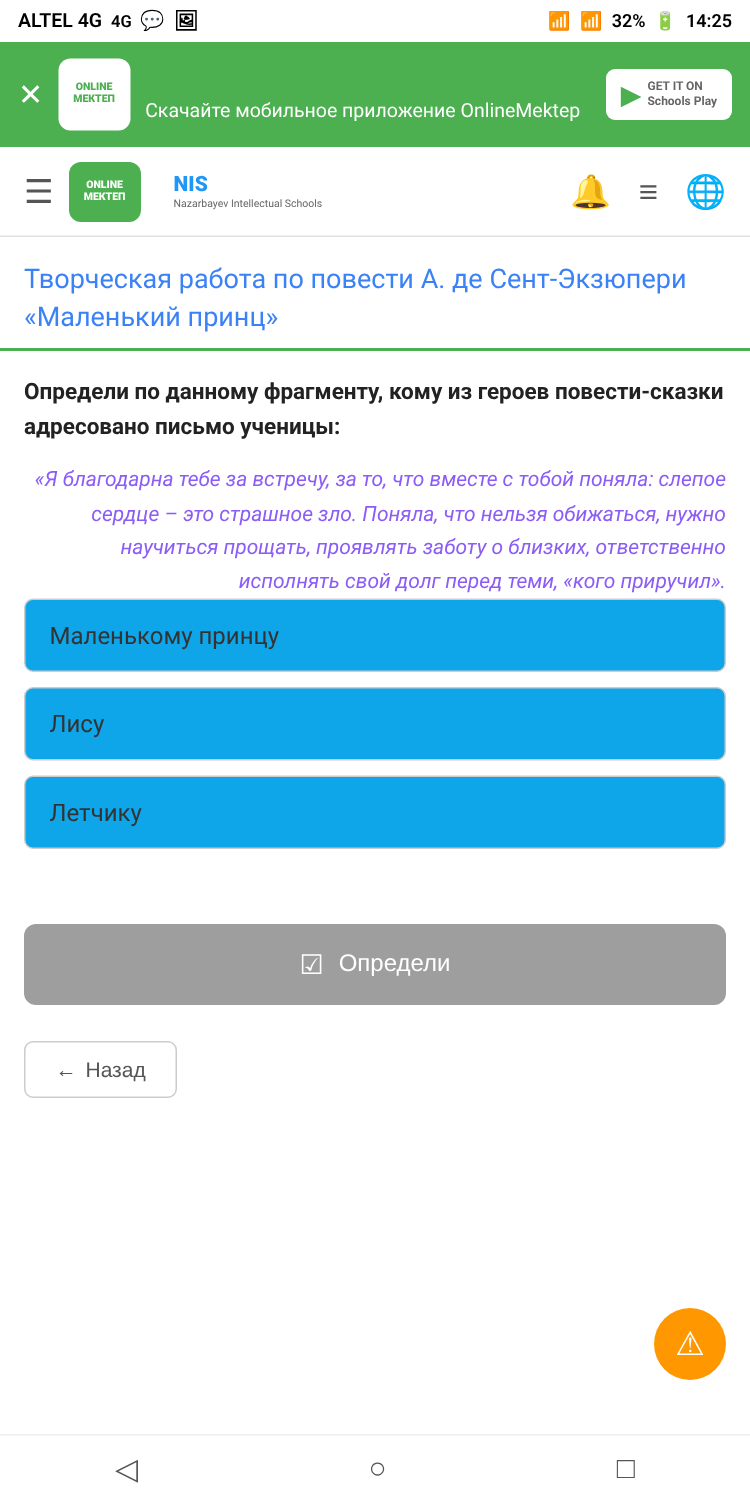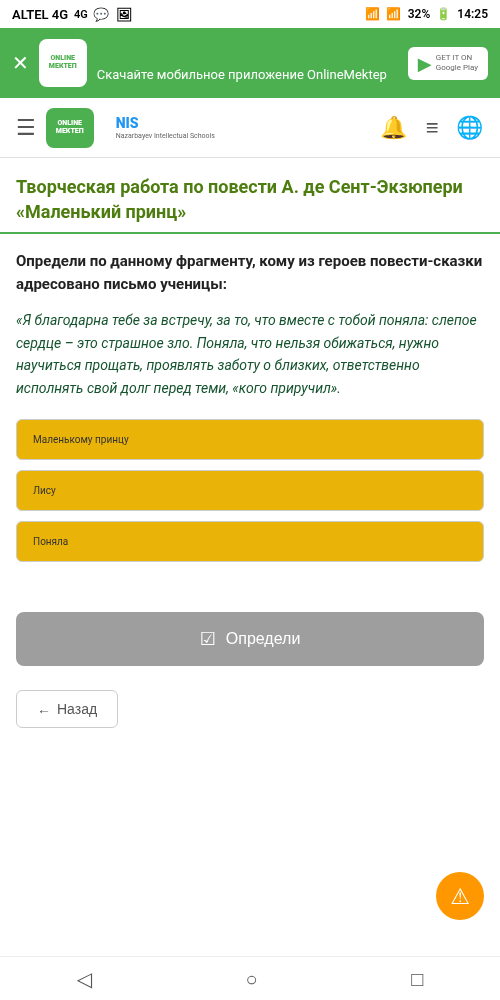--- a/index.html
+++ b/index.html
@@ -73,21 +73,21 @@
       align-items: center;
       gap: 4px;
       flex-shrink: 0;
       cursor: pointer;
     }
     .google-play-btn .play-icon {
       color: #4CAF50;
       font-size: 18px;
     }
     .google-play-text { font-size: 10px; color: #333; font-weight: 600; line-height: 1.2; }
-    .google-play-text span { display: block; font-size: 8px; color: #666; font-weight: 400; }
+    .google-play-text span { display: block; font-size: 8px; color: #666; font-weight: 700; }
 
     
     .nav-bar {
       display: flex;
       align-items: center;
       padding: 8px 16px;
       border-bottom: 1px solid #e0e0e0;
       gap: 10px;
       height: 60px;
     }
@@ -115,54 +115,54 @@
     .nav-icons { display: flex; gap: 18px; align-items: center; }
     .nav-icon { font-size: 22px; color: #555; cursor: pointer; }
 
     
     .page-header {
       padding: 16px 16px 8px 16px;
       border-bottom: 2px solid #4CAF50;
     }
     .page-title {
       font-size: 18px;
-      font-weight: 700;
-      color: #4d7c0f;
+      font-weight: 400;
+      color: #3b82f6;
       line-height: 1.4;
     }
 
     
     .content {
       padding: 16px;
     }
     .question {
       font-size: 15px;
       font-weight: 700;
       color: #222;
       margin-bottom: 14px;
       line-height: 1.5;
     }
     .quote-text {
       font-style: italic;
       font-size: 14px;
-      color: #14532d;
+      color: #8b5cf6;
       line-height: 1.6;
-      margin-bottom: 20px;
+      text-align: right;
     }
 
     
     .answer-option {
       border: 1px solid #ccc;
       border-radius: 6px;
       padding: 14px 16px;
       margin-bottom: 10px;
-      font-size: 10px;
+      font-size: 16px;
       color: #333;
       cursor: pointer;
-      background: #eab308;
+      background: #0ea5e9;
     }
 
     
     .check-btn-container {
       padding: 16px;
       margin-top: 8px;
     }
     .check-btn {
       width: 100%;
       background: #9E9E9E;
@@ -254,21 +254,21 @@
     <div class="banner-logo-text">
       <span>ONLINE</span><br>
       <span>МЕКТЕП</span>
     </div>
   </div>
   <div class="banner-text">Скачайте мобильное приложение OnlineMektep</div>
   <div class="google-play-btn">
     <span class="play-icon">▶</span>
     <div class="google-play-text">
       <span>GET IT ON</span>
-      <span>Google Play</span>
+      <span>Schools Play</span>
     </div>
   </div>
 </div>
 
 <div class="nav-bar">
   <span class="nav-menu-icon">☰</span>
   <div class="nav-logos">
     <div class="nav-logo-online">
       <div class="nav-logo-online-text">
         <span>ONLINE</span><br>
@@ -291,21 +291,21 @@
   <h1 class="page-title">Творческая работа по повести А. де Сент-Экзюпери «Маленький принц»</h1>
 </div>
 
 <div class="content">
   <div class="question">Определи по данному фрагменту, кому из героев повести-сказки адресовано письмо ученицы:</div>
   <div class="quote-text">«Я благодарна тебе за встречу, за то, что вместе с тобой поняла: слепое сердце – это страшное зло. Поняла, что нельзя обижаться, нужно научиться прощать, проявлять заботу о близких, ответственно исполнять свой долг перед теми, «кого приручил».</div>
 
   <div>
     <div class="answer-option">Маленькому принцу</div>
     <div class="answer-option">Лису</div>
-    <div class="answer-option">Поняла</div>
+    <div class="answer-option">Летчику</div>
   </div>
 </div>
 
 <div class="check-btn-container">
   <button class="check-btn">
     <span class="check-icon">☑</span>
     <span>Определи</span>
   </button>
 </div>
 

